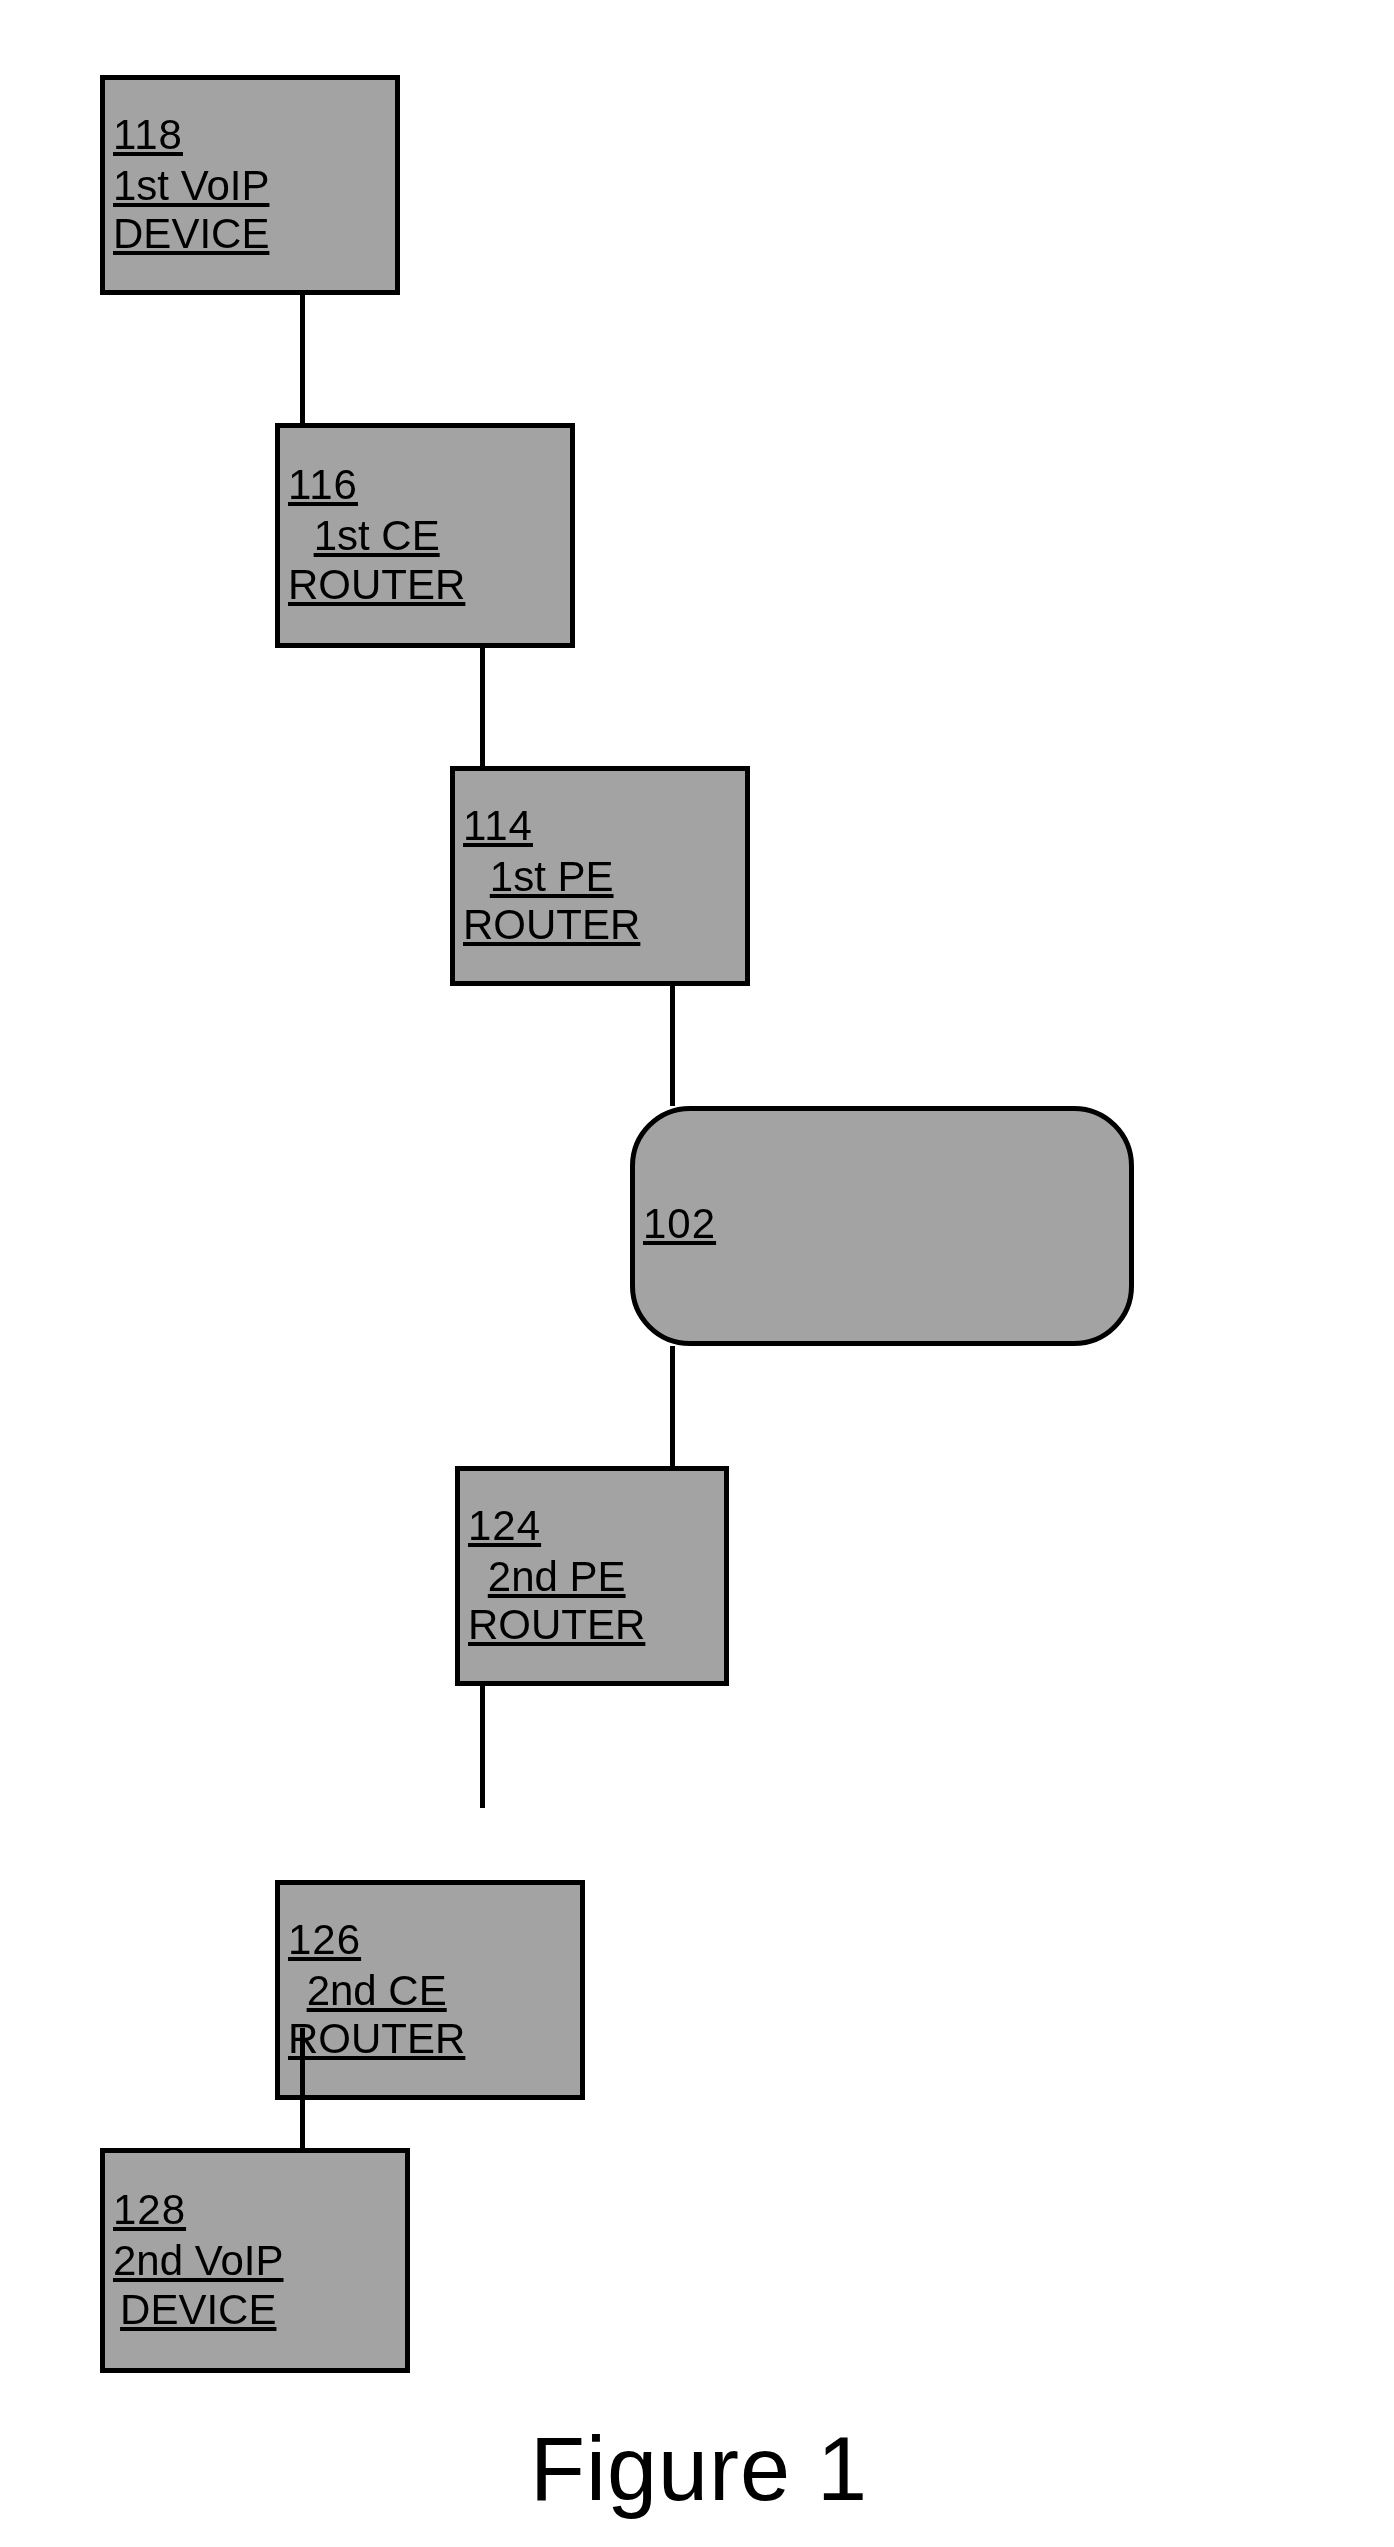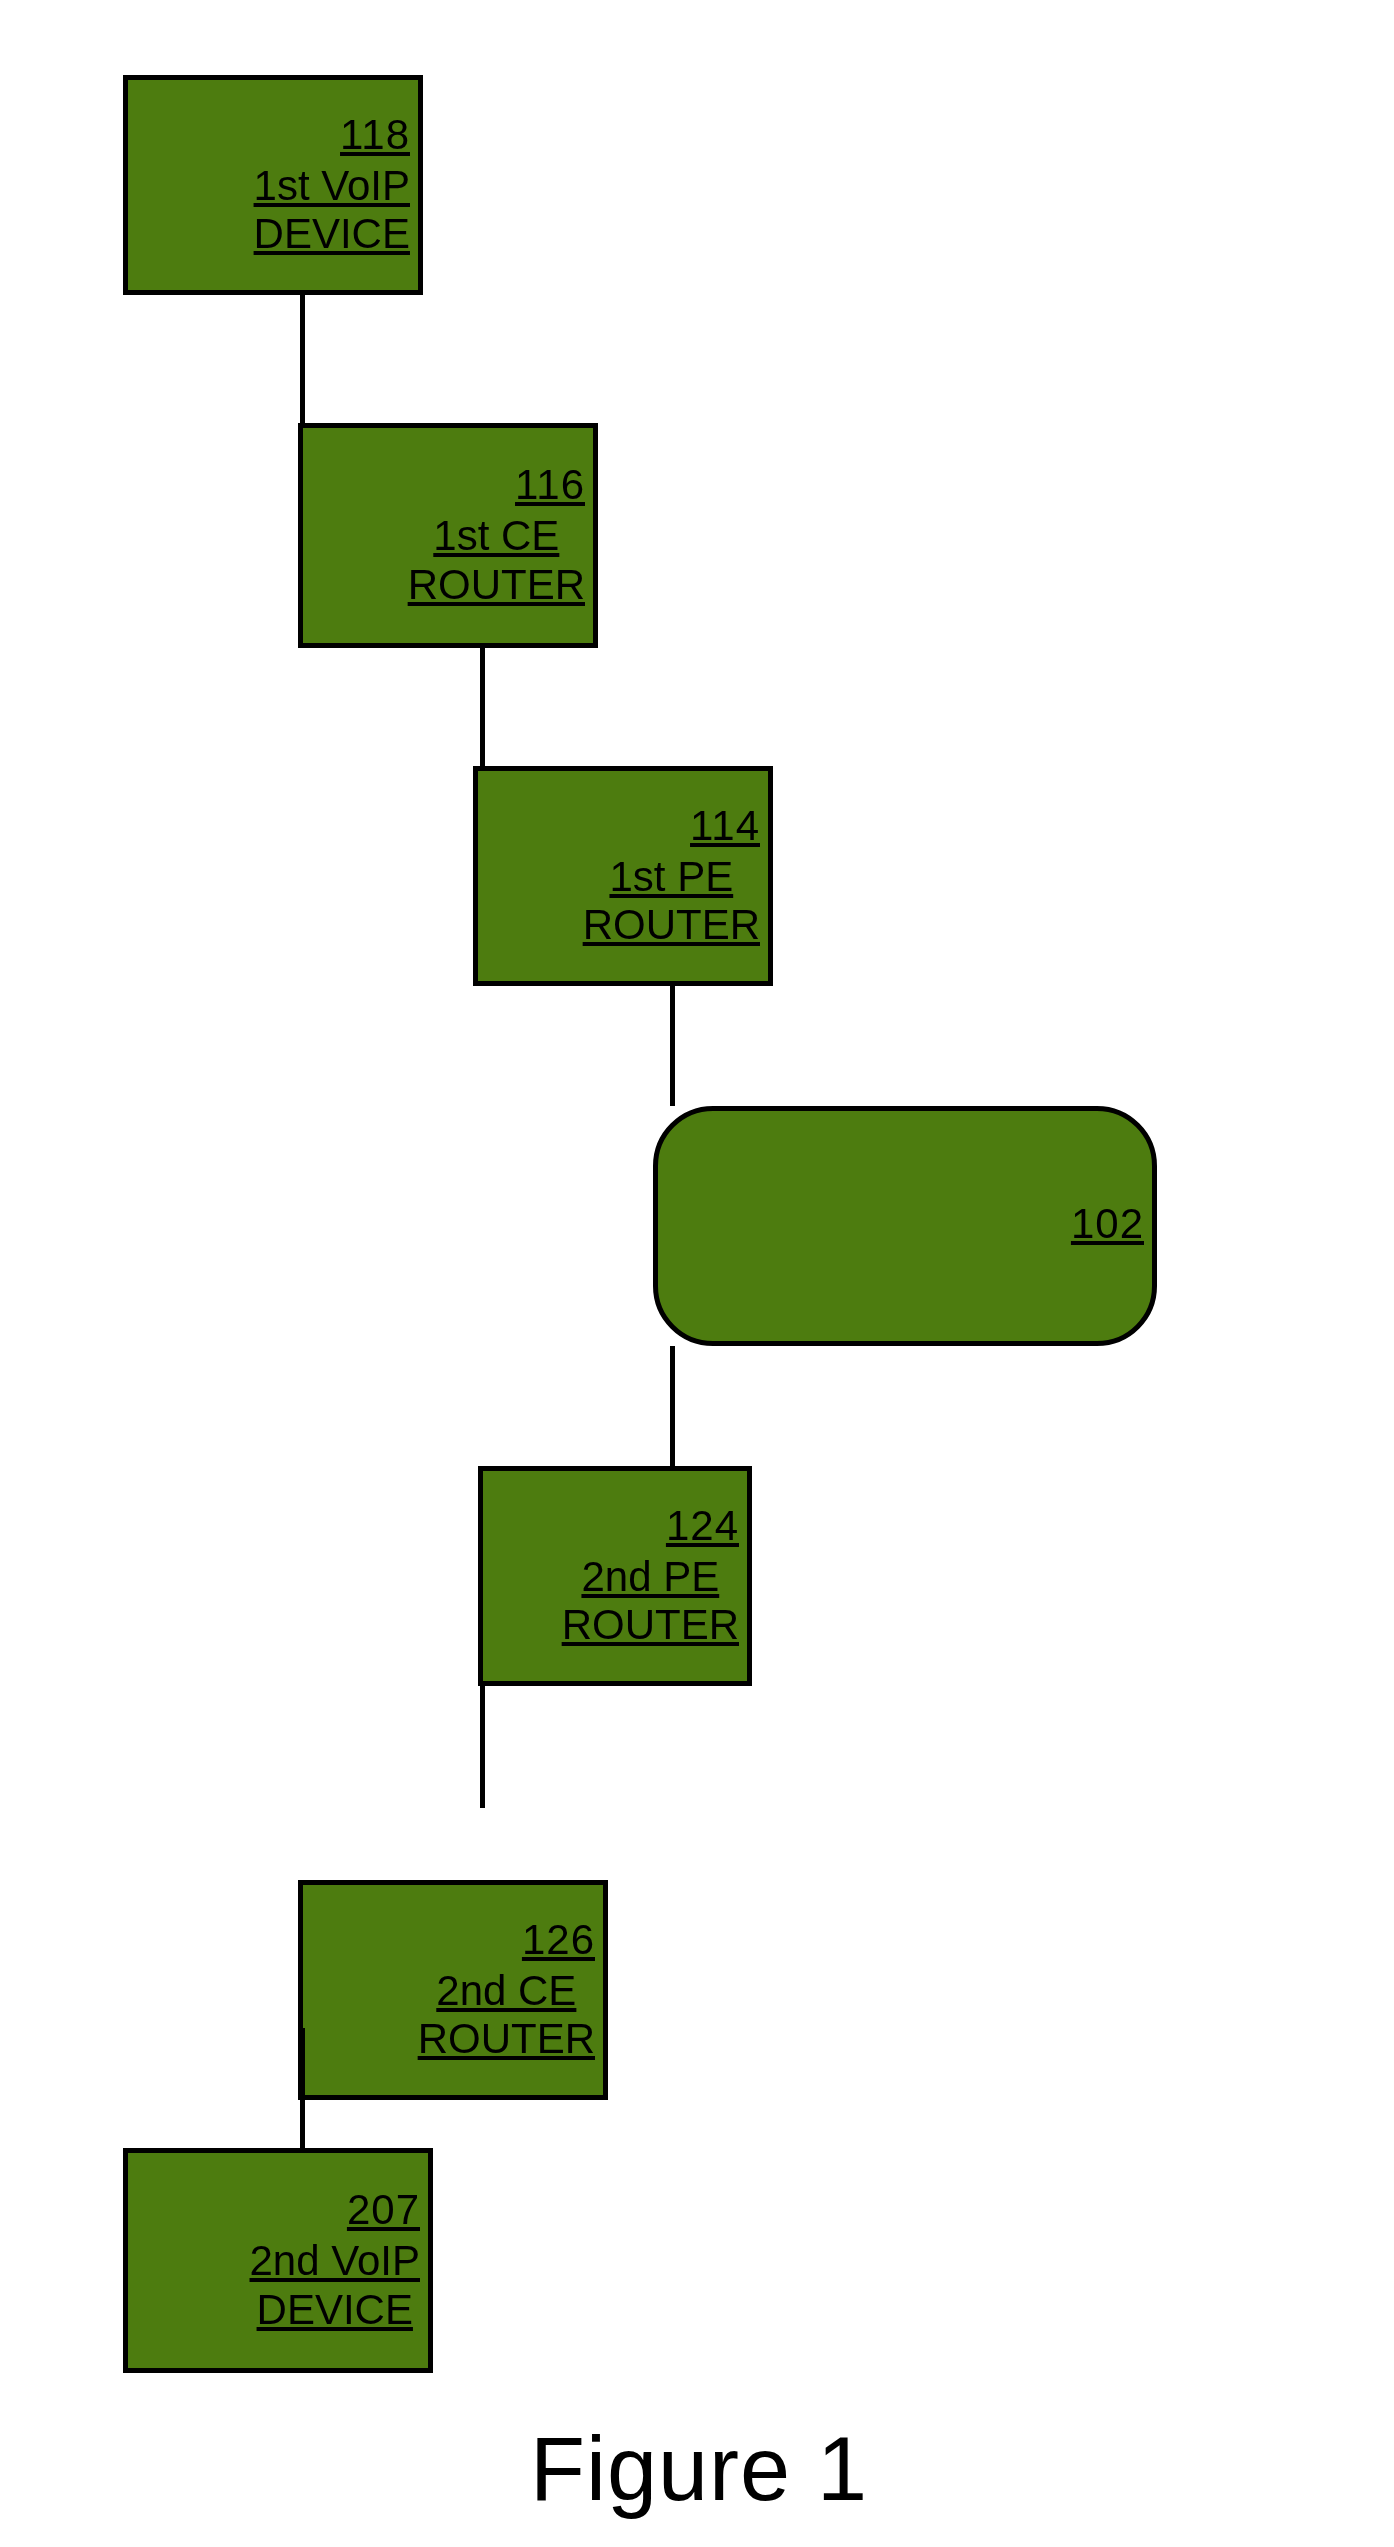--- a/index.html
+++ b/index.html
@@ -11,29 +11,28 @@
     font-family: "Helvetica Neue", Helvetica, Arial, sans-serif;
   }
   .canvas {
     position: relative;
     width: 1394px;
     height: 2547px;
   }
   .box {
     position: absolute;
     border: 5px solid #000;
-    background: #4d7c0f;
+    background: #a3a3a3;
     display: flex;
     flex-direction: column;
-    align-items: flex-end;
+    align-items: flex-start;
     justify-content: center;
     text-align: center;
     box-sizing: border-box;
     padding: 10px 8px;
-    margin-left: 23px;
   }
   .rounded {
     border-radius: 60px;
   }
   .ref {
     text-decoration: underline;
     font-size: 42px;
     line-height: 1.1;
     letter-spacing: 1px;
     margin-bottom: 4px;
@@ -95,19 +94,19 @@
   <div class="line vline" style="left:480px; top:1686px; height:122px;"></div>
 
   <div class="box" style="left:275px; top:1880px; width:310px; height:220px;">
     <div class="ref">126</div>
     <div class="label">2nd CE<br>ROUTER</div>
   </div>
 
   <div class="line vline" style="left:300px; top:2028px; height:120px;"></div>
 
   <div class="box" style="left:100px; top:2148px; width:310px; height:225px;">
-    <div class="ref">207</div>
+    <div class="ref">128</div>
     <div class="label">2nd VoIP<br>DEVICE</div>
   </div>
 
   <div class="caption" style="left:530px; top:2418px;">Figure 1</div>
 
 </div>
 
 </body></html>

